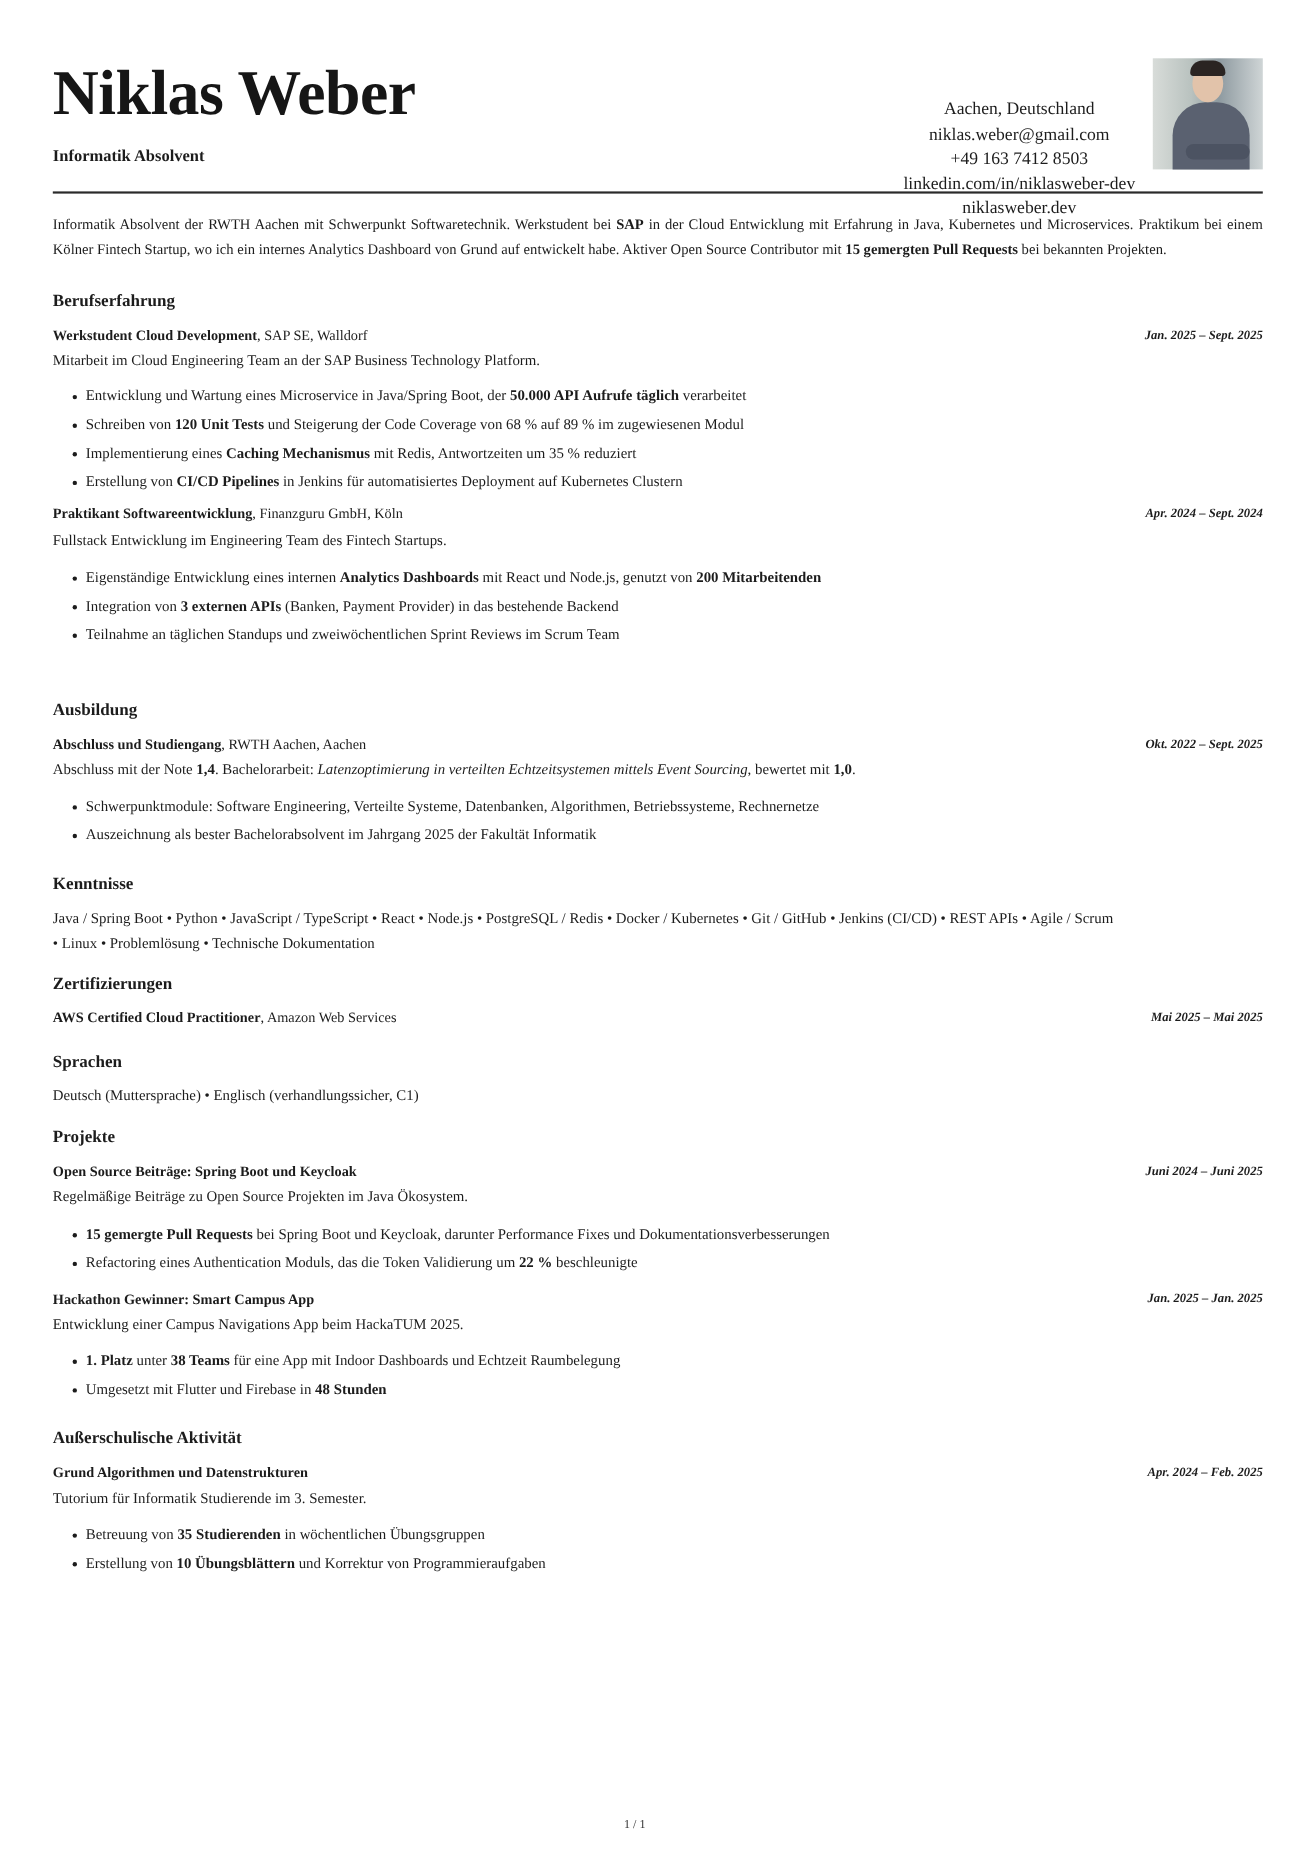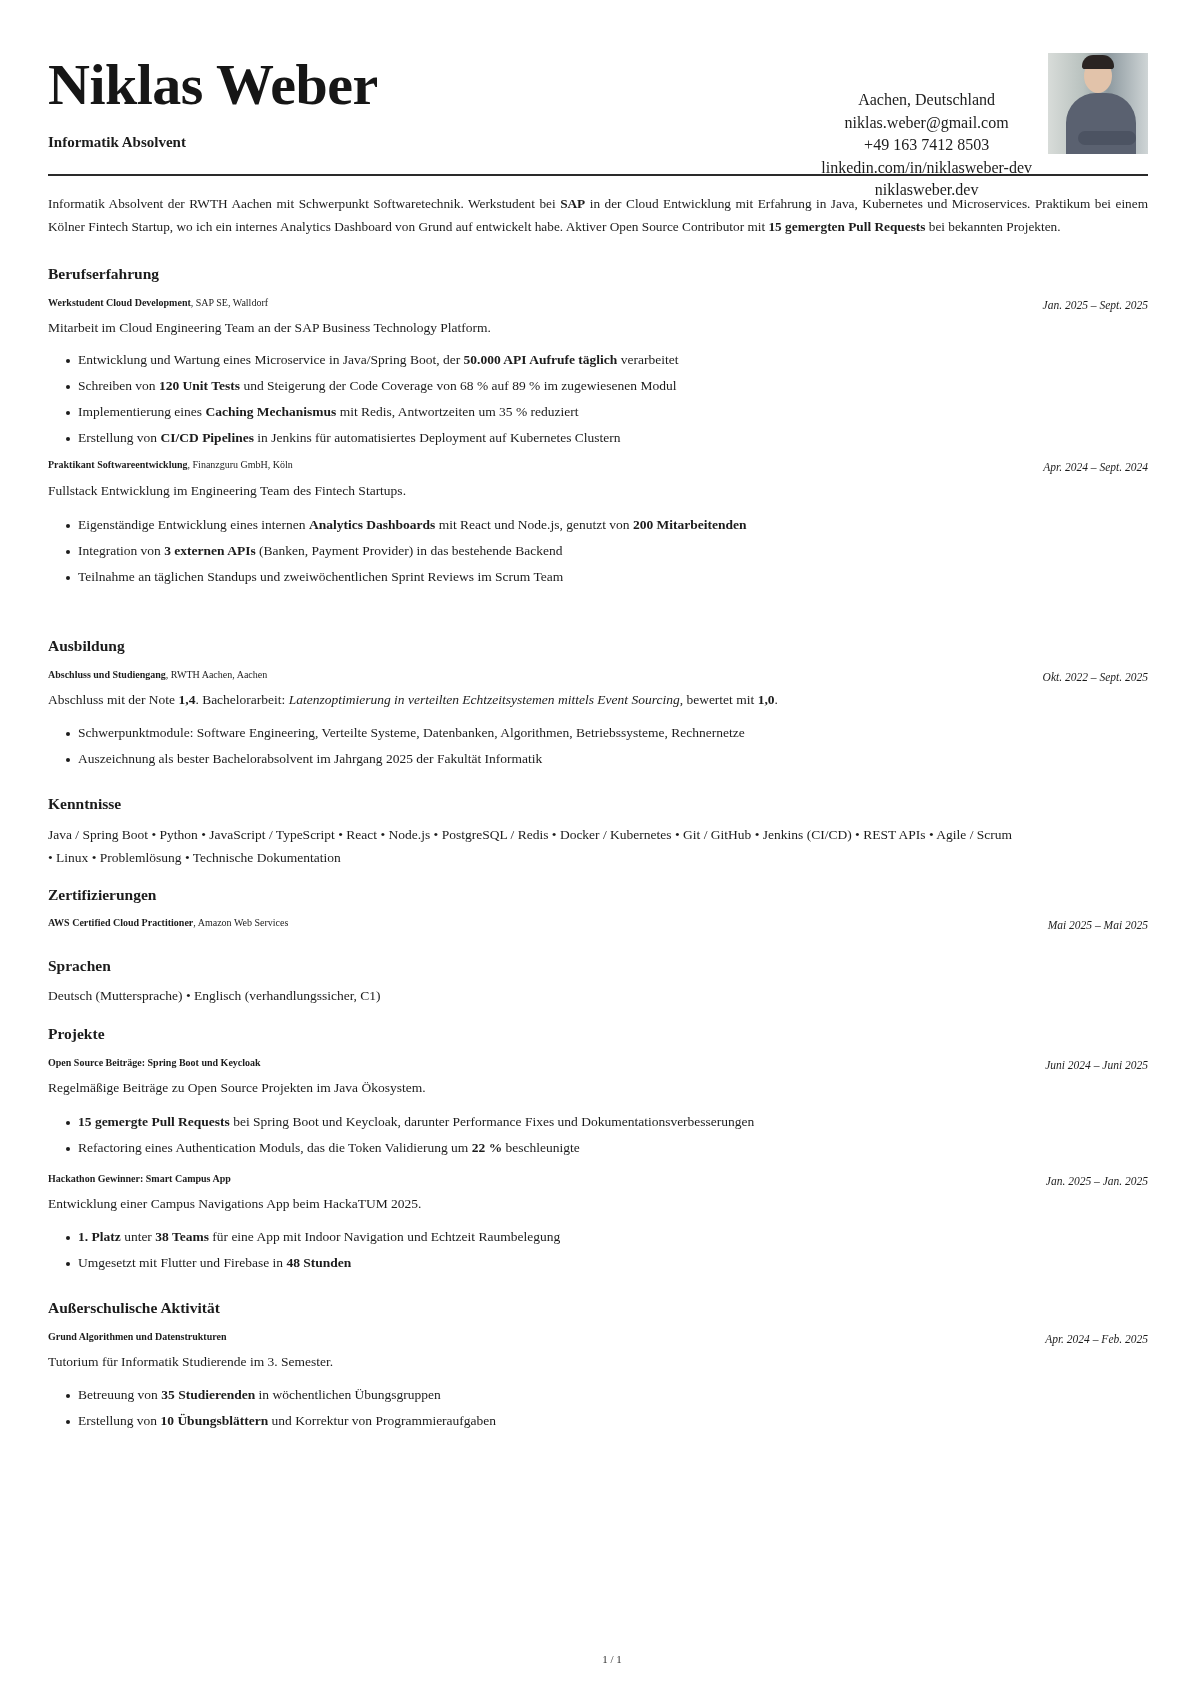--- a/index.html
+++ b/index.html
@@ -26,29 +26,29 @@
       background: linear-gradient(90deg, #d8dcd9 0%, #b9c2bf 35%, #8e9aa0 60%, #cfd5d6 100%);
       overflow: hidden;
     }
     .photo .suit { position: absolute; left: 18px; top: 40px; width: 70px; height: 70px; background: #5a6170; border-radius: 30px 30px 0 0; }
     .photo .head { position: absolute; left: 36px; top: 6px; width: 28px; height: 34px; background: #e2c3aa; border-radius: 50%; }
     .photo .hair { position: absolute; left: 34px; top: 2px; width: 32px; height: 14px; background: #2a2422; border-radius: 16px 16px 4px 4px; }
     .photo .arms { position: absolute; left: 30px; top: 78px; width: 58px; height: 14px; background: #4c5362; border-radius: 7px; }
     .rule { position: absolute; left: 0; top: 174px; width: 100%; height: 2px; background: #2a2a2a; }
     .summary { position: absolute; left: 0; top: 193px; width: 1100px; line-height: 22.5px; font-size: 13.3px; text-align: justify; }
     .sec-title { position: absolute; left: 0; font-size: 15.5px; font-weight: bold; }
-    .entry-title { position: absolute; left: 0; font-size: 10px; }
+    .entry-title { position: absolute; left: 0; font-size: 13px; }
     .entry-title b { font-weight: bold; }
-    .date { position: absolute; right: 0; font-style: italic; font-size: 11.5px; }
+    .date { position: absolute; right: 0; font-style: italic; font-size: 11.5px; font-weight: bold; }
     .desc { position: absolute; left: 0; font-size: 13.5px; text-align: center; }
     .bullets { position: absolute; left: 0; margin: 0; padding: 0; list-style: none; }
     .bullets li { position: relative; padding-left: 30px; height: 26px; line-height: 22px; font-size: 13.5px; }
     .bullets li::before { content: ""; position: absolute; left: 18px; top: 10px; width: 4px; height: 4px; border-radius: 50%; background: #1c1c1c; }
     .plain { position: absolute; left: 0; font-size: 13.5px; line-height: 23px; width: 1100px; }
-    .footer { position: absolute; left: 0; width: 1154px; top: 1653px; text-align: center; font-size: 11px; color: #333; padding-left: 35px; }
+    .footer { position: absolute; left: 0; width: 1154px; top: 1653px; text-align: center; font-size: 11px; color: #333; }
   </style>
 </head>
 <body>
 
 <div class="page">
 
   <div class="header">
     <div class="name">Niklas Weber</div>
     <div class="tagline">Informatik Absolvent</div>
     <div class="contact">
@@ -120,21 +120,21 @@
   <div class="desc" style="top:1080px">Regelmäßige Beiträge zu Open Source Projekten im Java Ökosystem.</div>
   <ul class="bullets" style="top:1111px">
     <li><b>15 gemergte Pull Requests</b><span> bei Spring Boot und Keycloak, darunter Performance Fixes und Dokumentationsverbesserungen</span></li>
     <li><span>Refactoring eines Authentication Moduls, das die Token Validierung um </span><b>22 %</b><span> beschleunigte</span></li>
   </ul>
 
   <div class="entry-title" style="top:1173px"><b>Hackathon Gewinner: Smart Campus App</b></div>
   <div class="date" style="top:1175px">Jan. 2025 – Jan. 2025</div>
   <div class="desc" style="top:1196px">Entwicklung einer Campus Navigations App beim HackaTUM 2025.</div>
   <ul class="bullets" style="top:1226px">
-    <li><b>1. Platz</b><span> unter </span><b>38 Teams</b><span> für eine App mit Indoor Navigation und Echtzeit Raumbelegung</span></li>
+    <li><b>1. Platz</b><span> unter </span><b>38 Teams</b><span> für eine App mit Indoor Dashboards und Echtzeit Raumbelegung</span></li>
     <li><span>Umgesetzt mit Flutter und Firebase in </span><b>48 Stunden</b></li>
   </ul>
 
   <div class="sec-title" style="top:1299px">Außerschulische Aktivität</div>
   <div class="entry-title" style="top:1331px"><b>Grund Algorithmen und Datenstrukturen</b></div>
   <div class="date" style="top:1333px">Apr. 2024 – Feb. 2025</div>
   <div class="desc" style="top:1354px">Tutorium für Informatik Studierende im 3. Semester.</div>
   <ul class="bullets" style="top:1384px">
     <li><span>Betreuung von </span><b>35 Studierenden</b><span> in wöchentlichen Übungsgruppen</span></li>
     <li><span>Erstellung von </span><b>10 Übungsblättern</b><span> und Korrektur von Programmieraufgaben</span></li>

